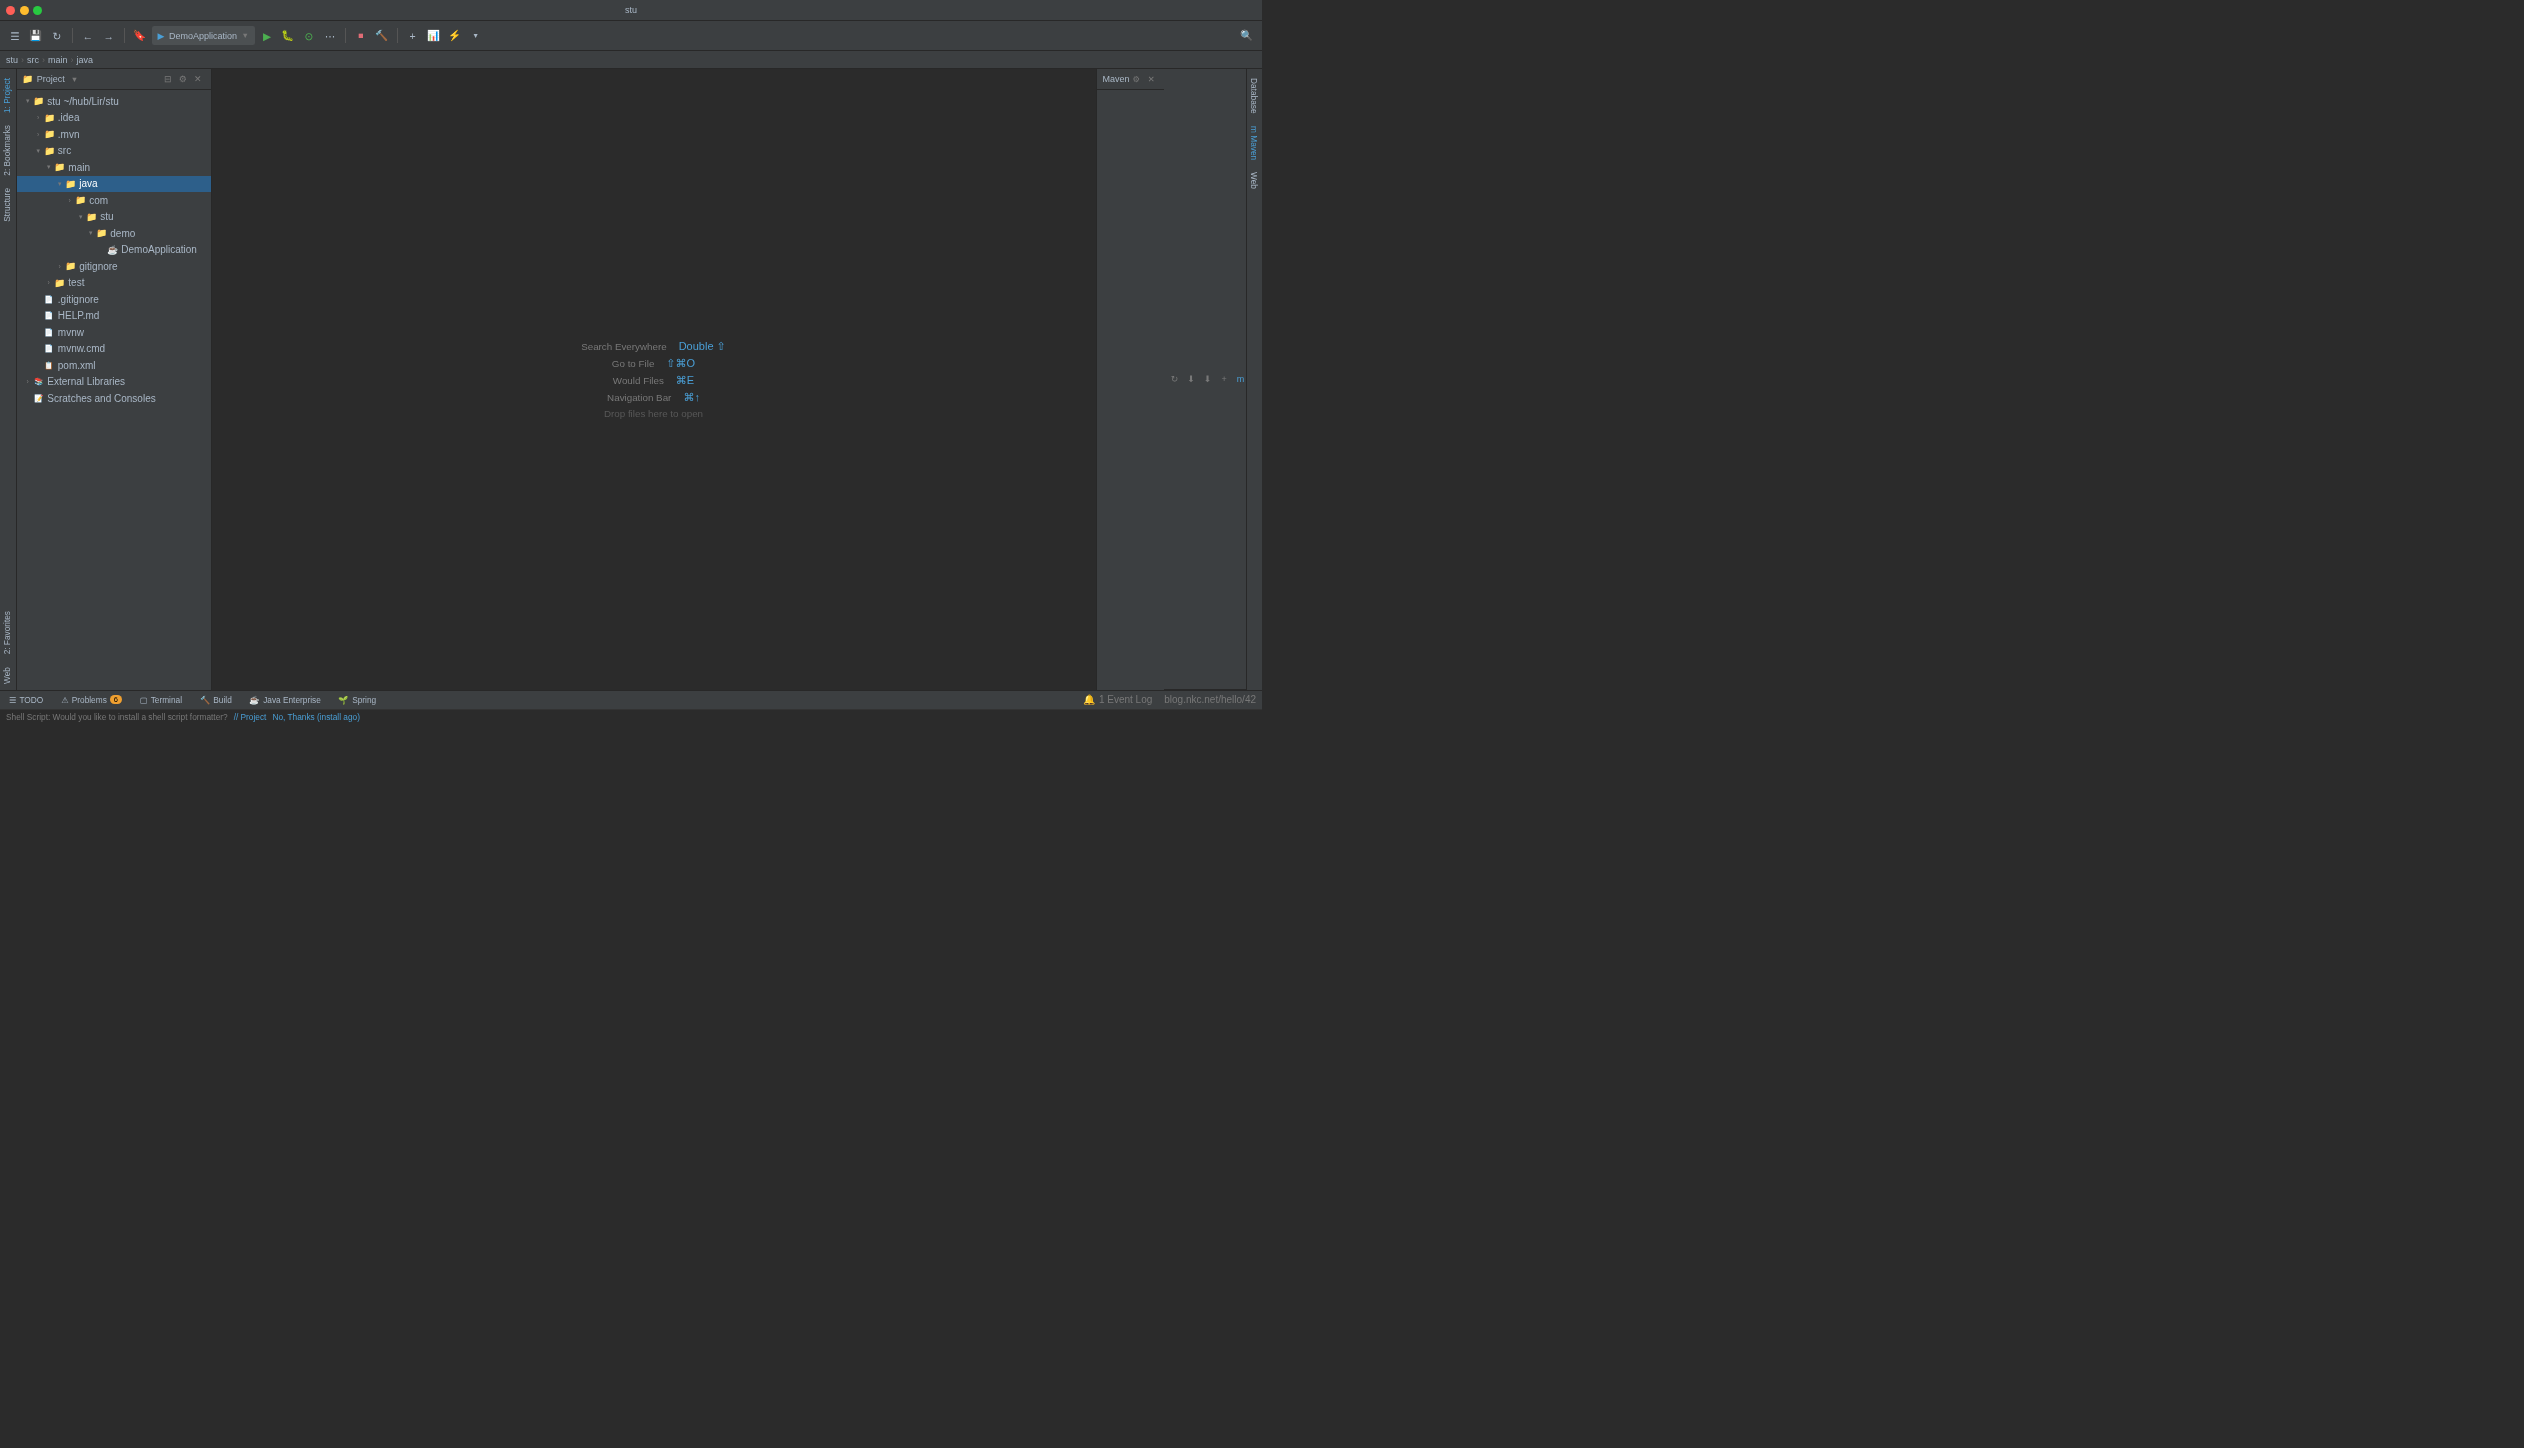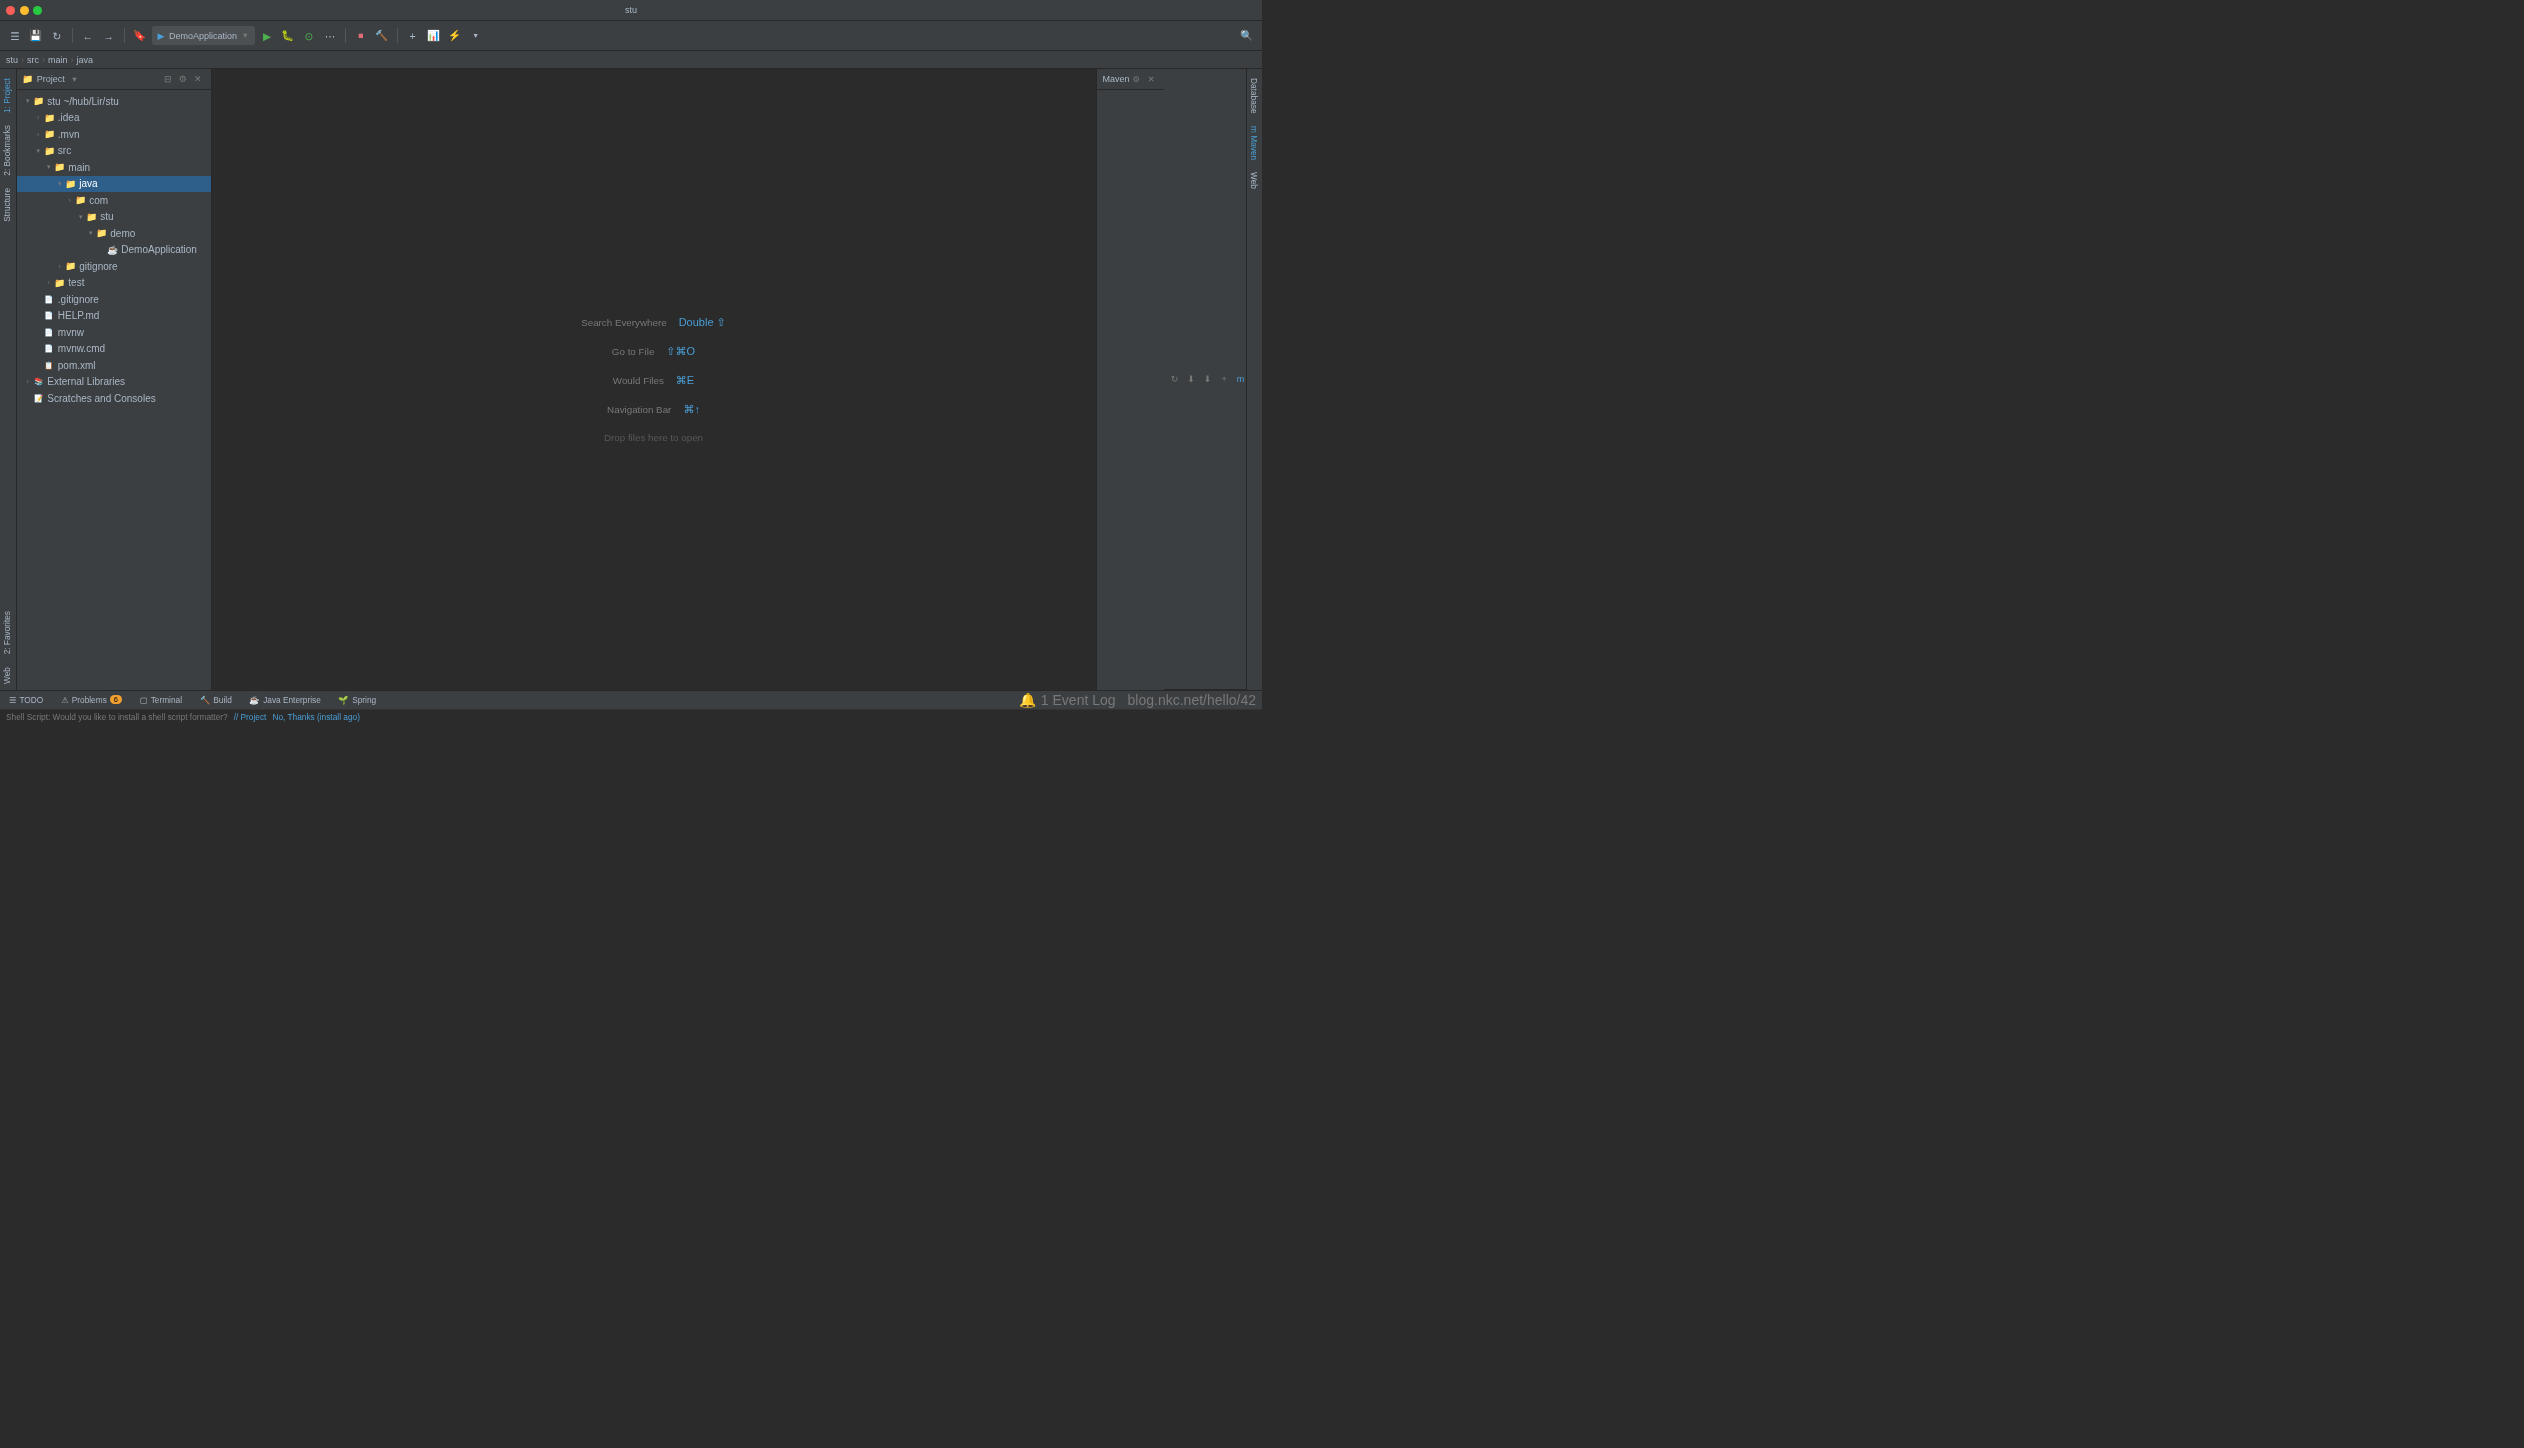--- a/index.html
+++ b/index.html
@@ -220,21 +220,21 @@
     .tree-label { font-size: 10px; }
 
     
     .editor-area {
       flex: 1;
       background: #2b2b2b;
       display: flex;
       flex-direction: column;
       align-items: center;
       justify-content: center;
-      gap: 16px;
+      gap: 4px;
     }
     .editor-hint-row {
       display: flex;
       align-items: center;
       gap: 12px;
       color: #787878;
       font-size: 9.8px;
     }
     .editor-hint-key {
       color: #4a9fd6;
@@ -338,21 +338,21 @@
       background: #f0a030;
       color: #000;
       border-radius: 6px;
       padding: 0 3px;
       font-size: 7.5px;
       min-width: 12px;
       text-align: center;
     }
     .status-right {
       margin-left: auto;
-      font-size: 14px;
+      font-size: 10px;
       color: #787878;
     }
 
     
     .notification-bar {
       height: 15px;
       background: #2b2b2b;
       border-top: 0.8px solid #333;
       display: flex;
       align-items: center;

